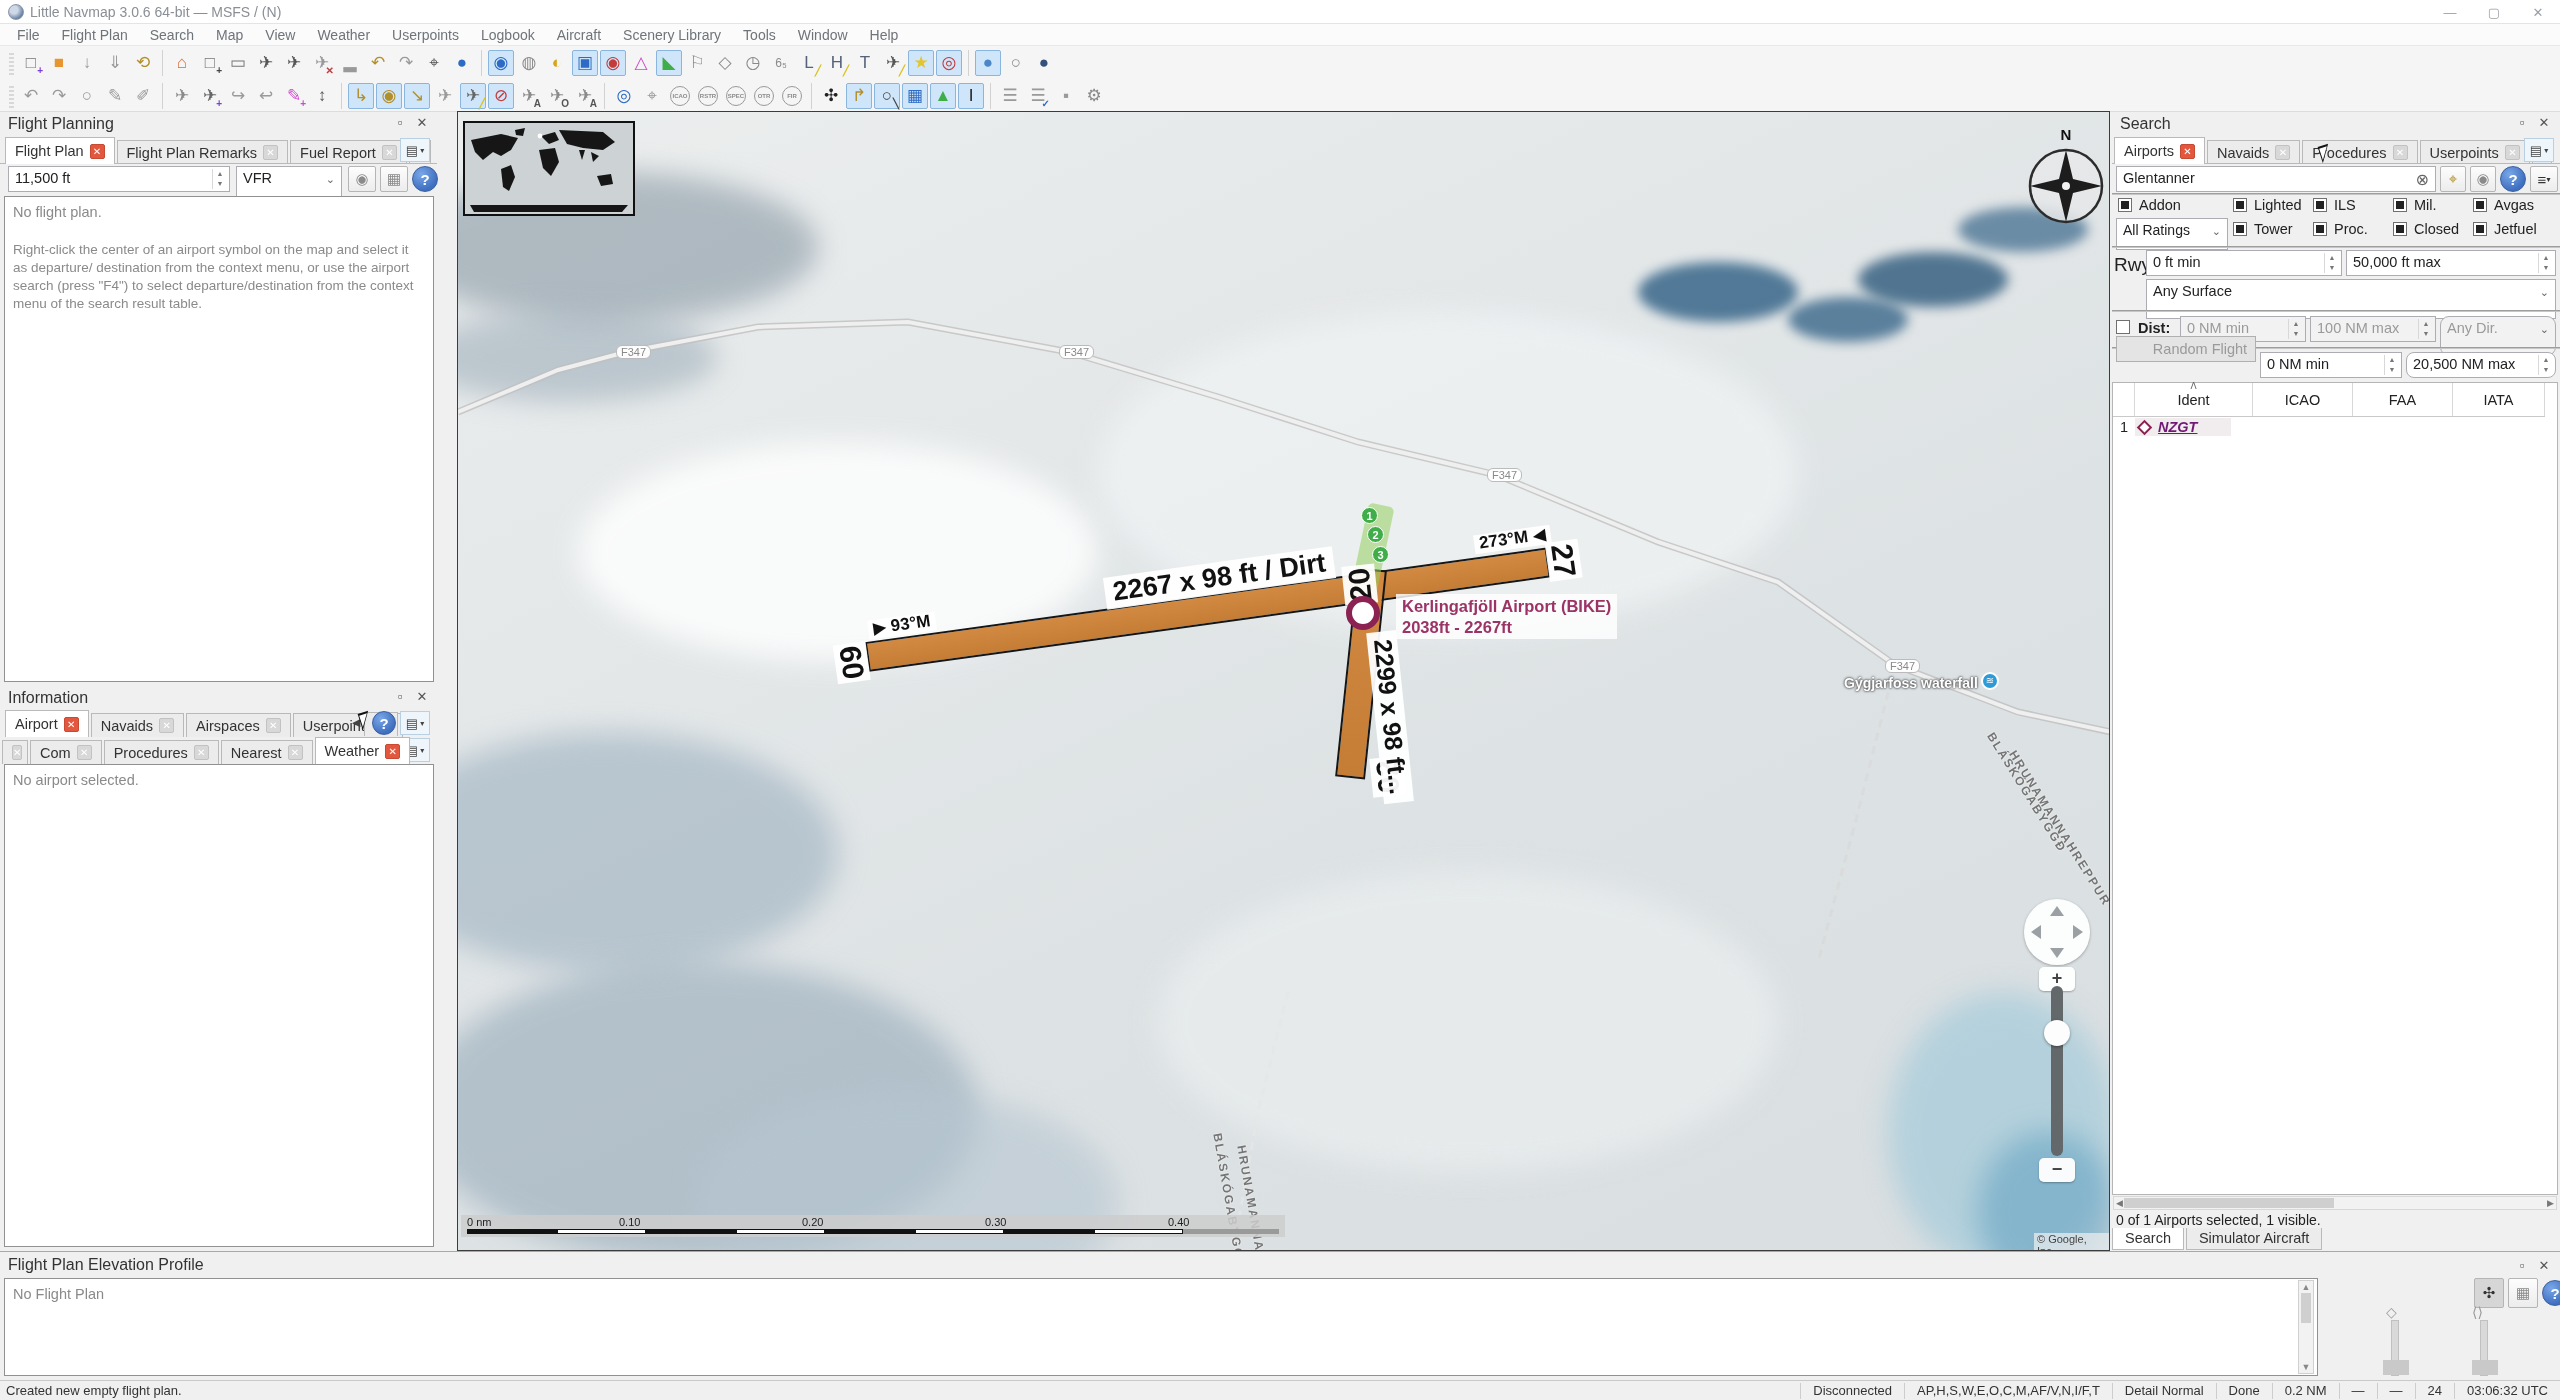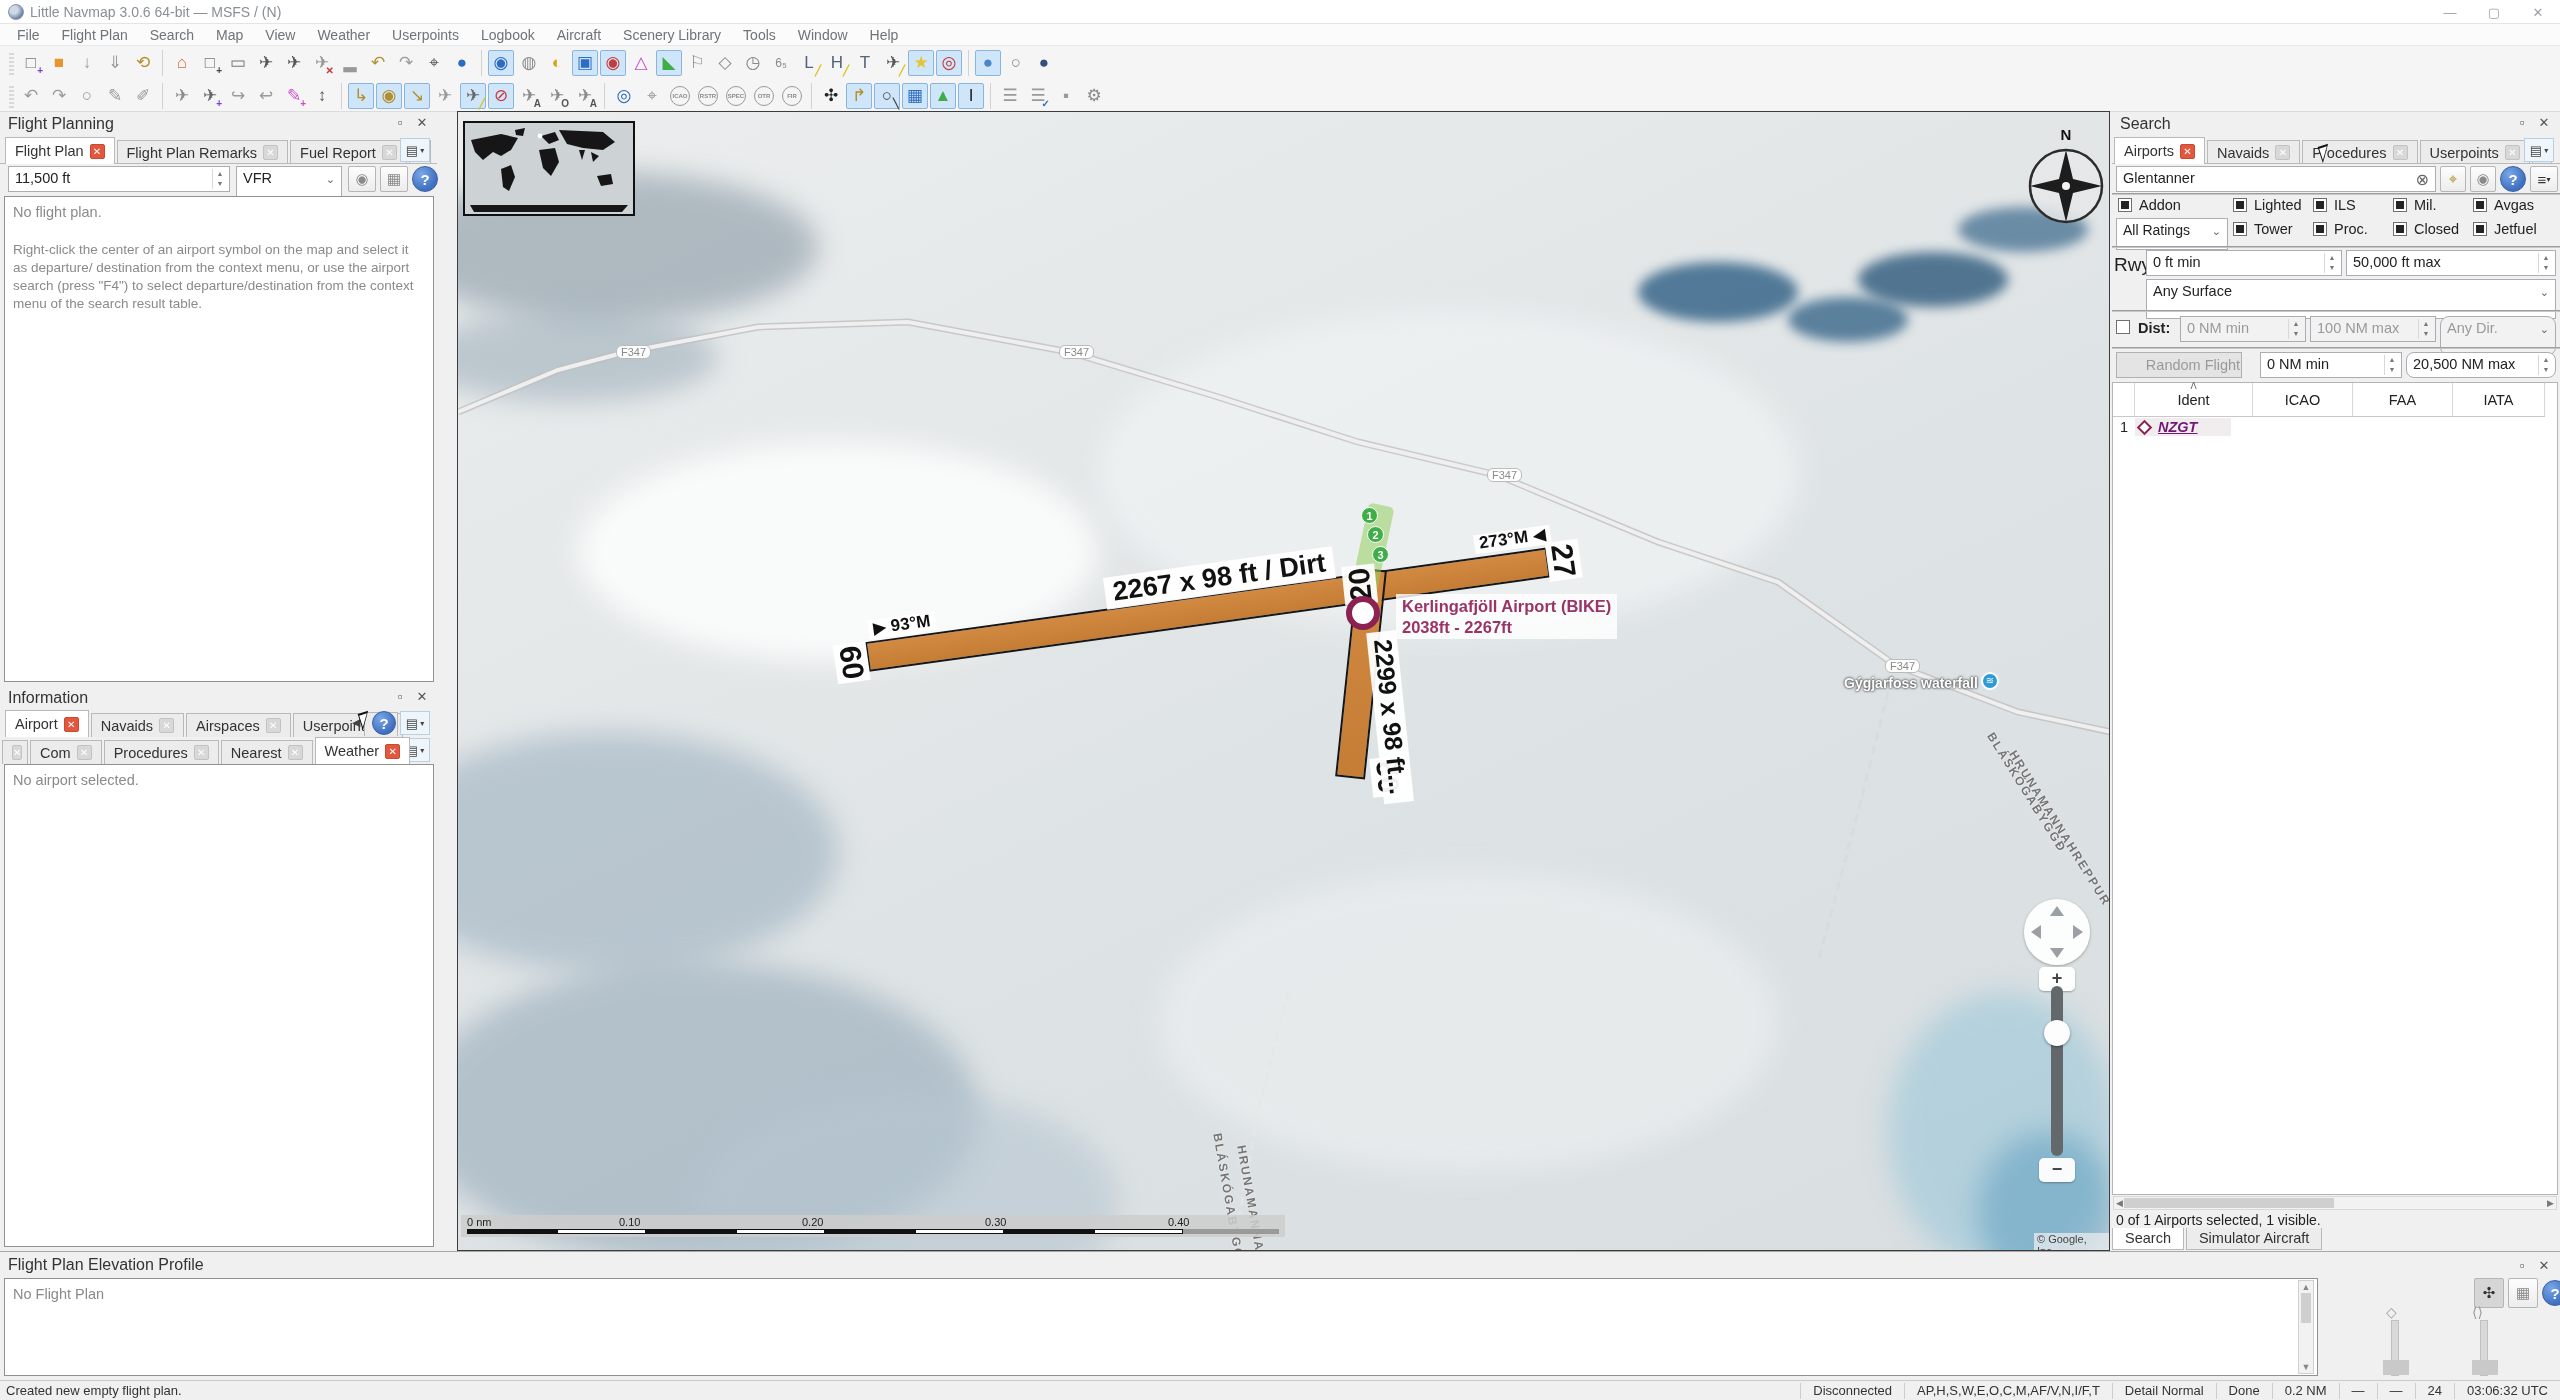--- a/index.html
+++ b/index.html
@@ -741,21 +741,21 @@
       <span>0 NM min</span><span class="arrows">▲<br>▼</span>
     </div>
     <div class="spin disabled" style="left:2310px;top:316px;width:126px;">
       <span>100 NM max</span><span class="arrows">▲<br>▼</span>
     </div>
     <div class="combo disabled" style="left:2440px;top:316px;width:116px;">
       <span>Any Dir.</span><span class="dn">⌄</span>
     </div>
     <div class="sepline" style="left:2112px;top:347px;width:448px;"></div>
 
-    <div class="btn" style="left:2116px;top:352px;width:126px;padding-left:28px;">
+    <div class="btn" style="left:2116px;top:336px;width:140px;padding-left:28px;">
       <span>Random Flight</span>
     </div>
     <div class="spin" style="left:2260px;top:352px;width:142px;">
       <span>0 NM min</span><span class="arrows">▲<br>▼</span>
     </div>
     <div class="spin" style="left:2406px;top:352px;width:150px;border-radius:8px;">
       <span>20,500 NM max</span><span class="arrows">▲<br>▼</span>
     </div>
 
     <div style="position:absolute;left:2112px;top:382px;width:446px;height:813px;background:#fff;border:1px solid #b5b5b5;"></div>

